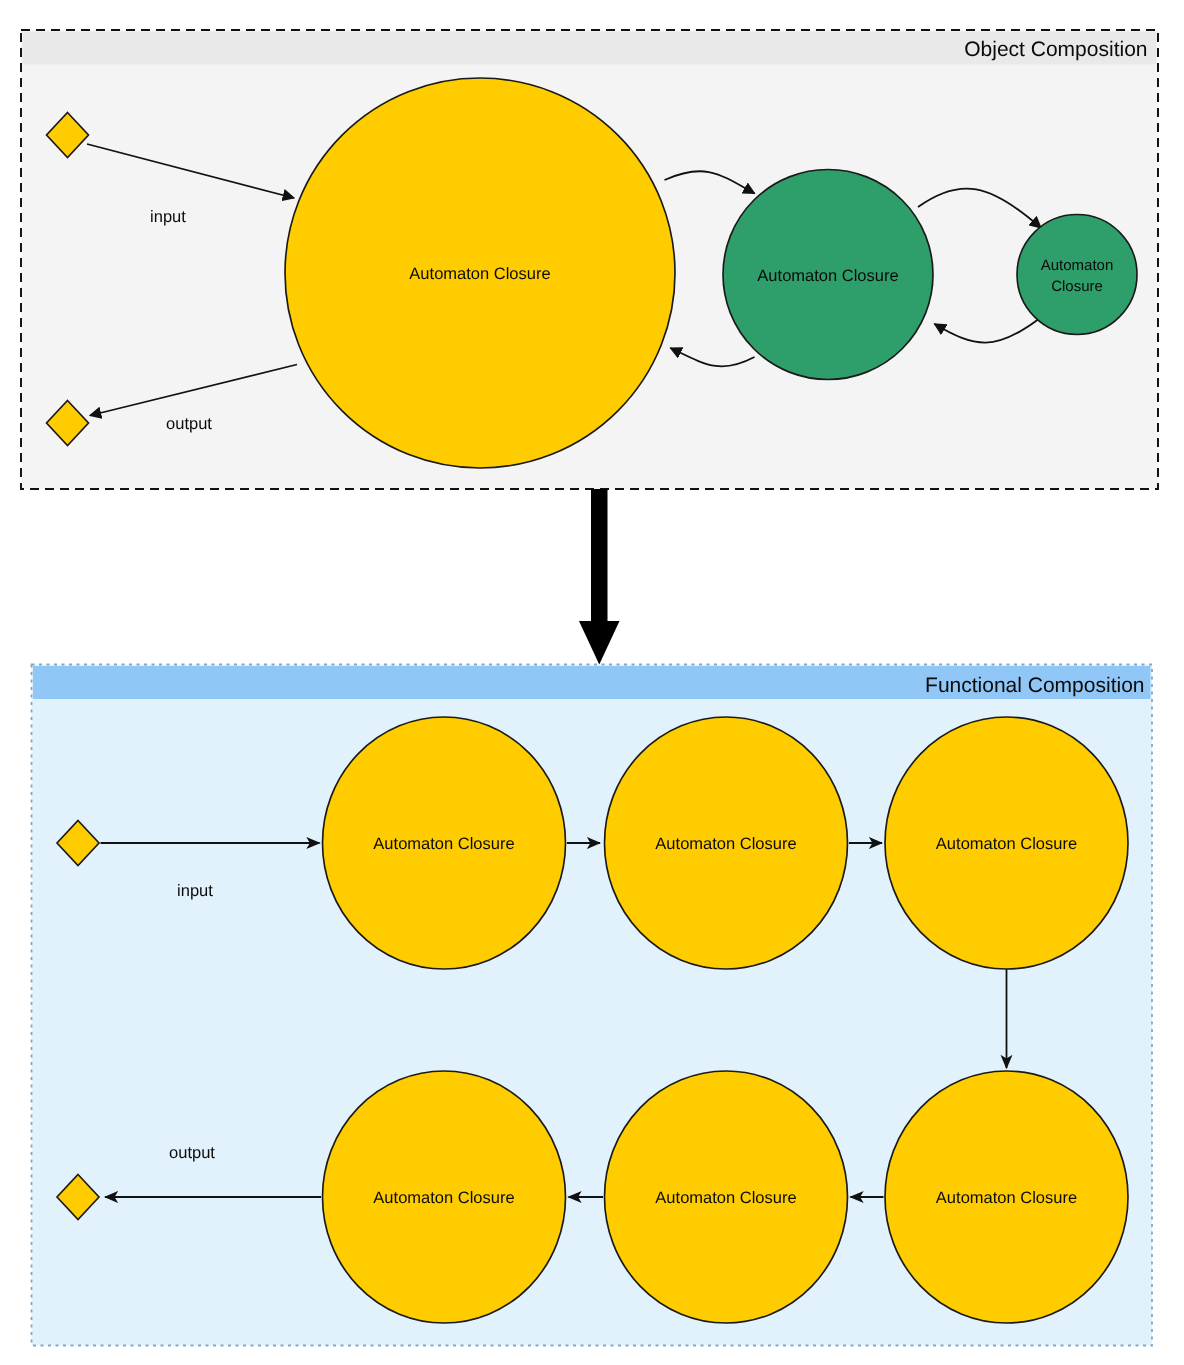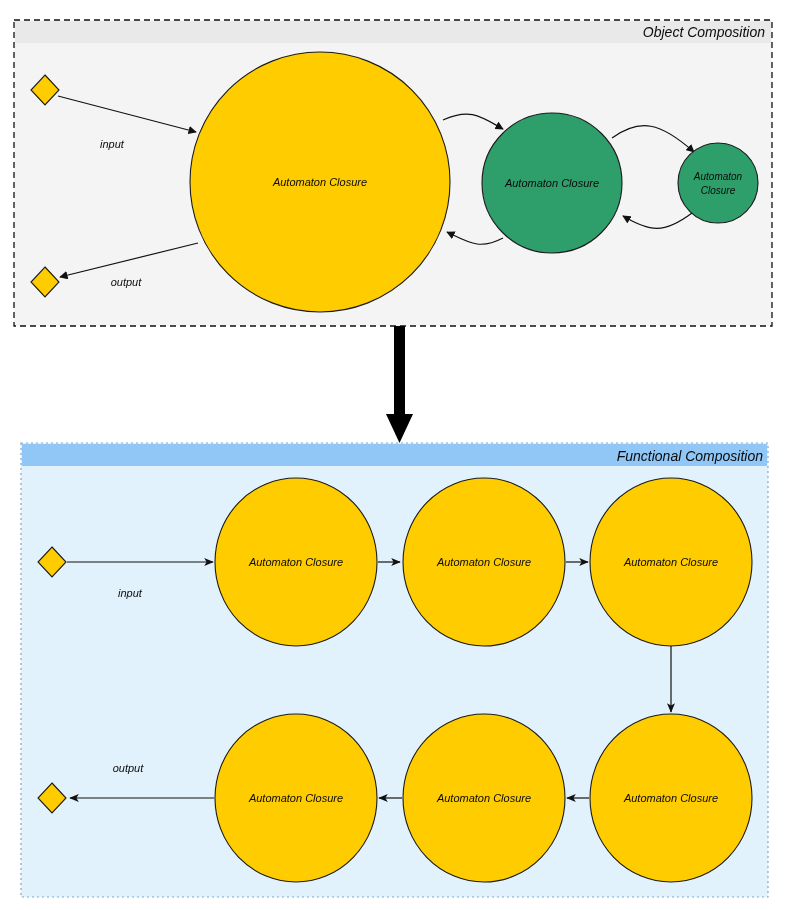--- a/index.html
+++ b/index.html
@@ -11,21 +11,20 @@
   body {
     width: 789px;
     height: 910px;
     font-family: "Liberation Sans", sans-serif;
     overflow: hidden;
   }
   #stage {
     position: relative;
     width: 629px;
     height: 910px;
-    font-style: italic;
   }
   svg#diagram {
     position: absolute;
     top: 0;
     left: 0;
     width: 789px;
     height: 910px;
     display: block;
   }
   .node-label,

